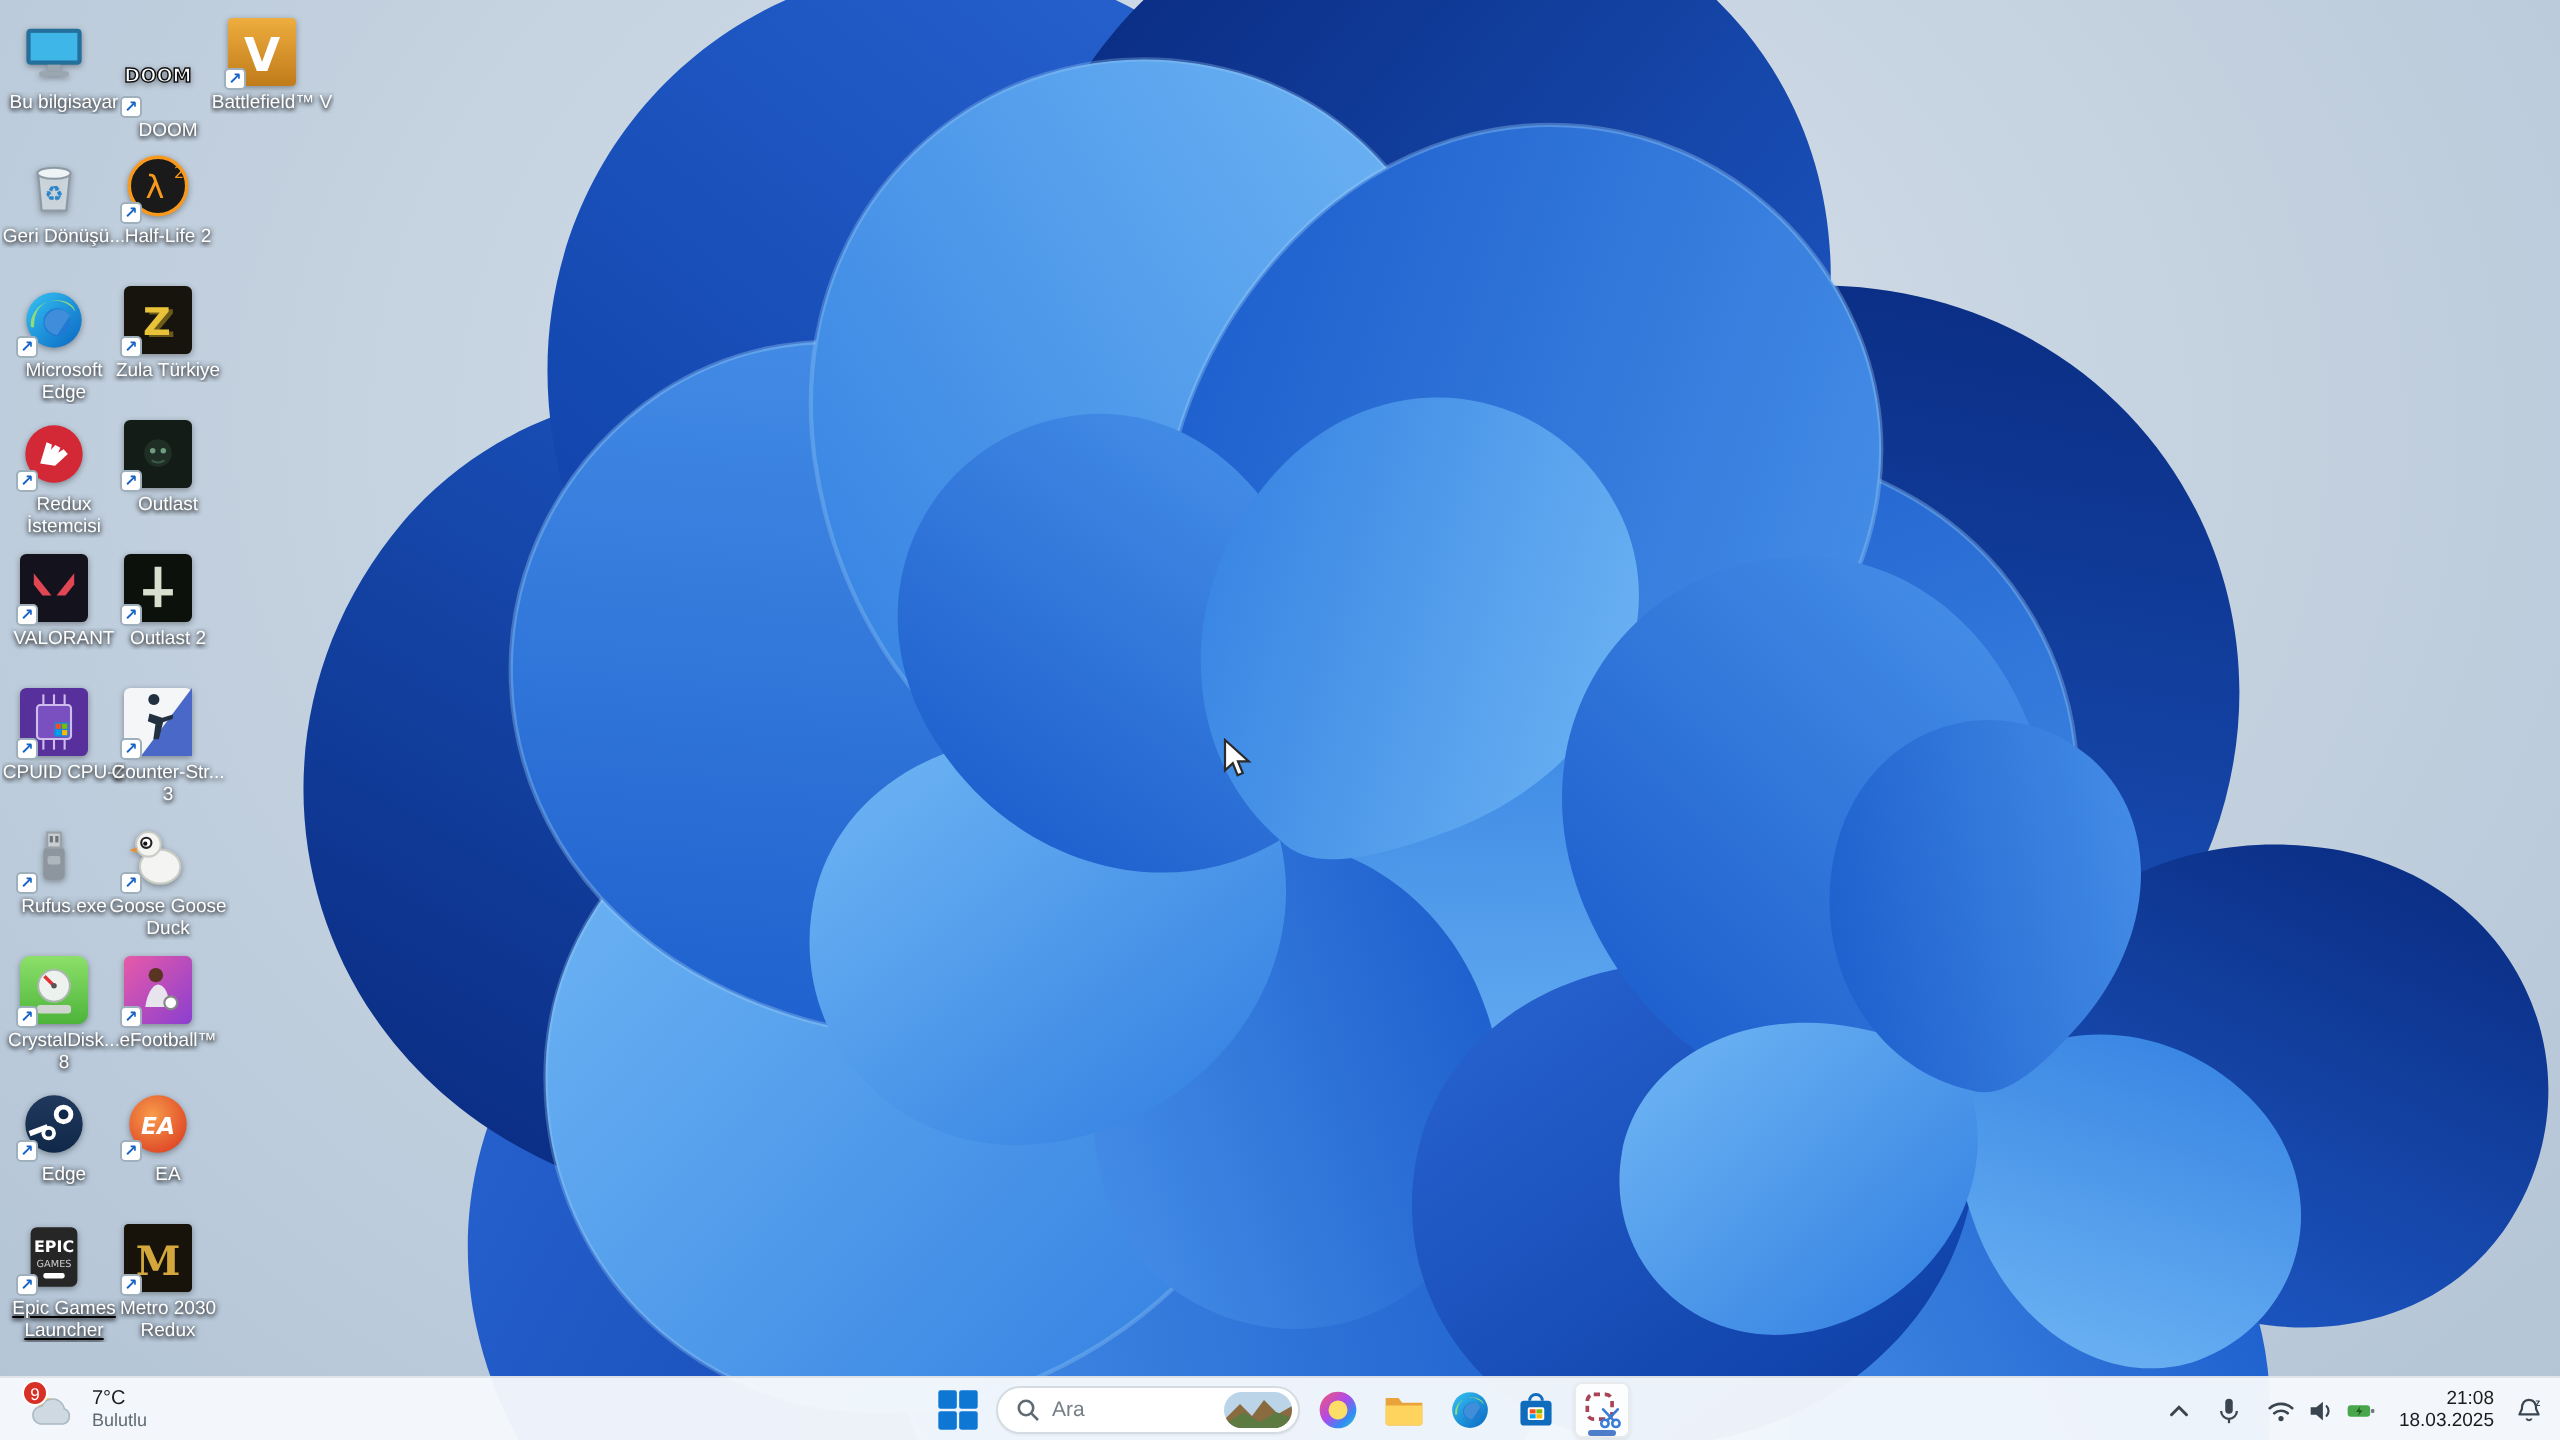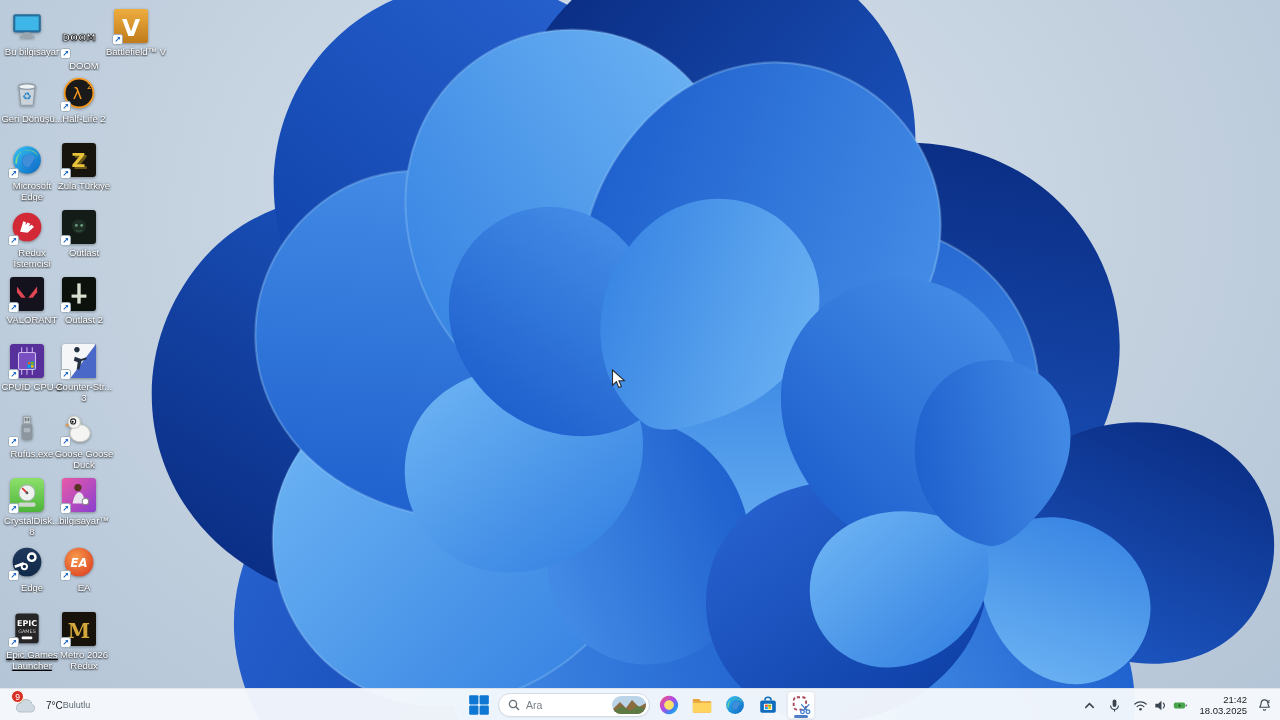--- a/index.html
+++ b/index.html
@@ -33,21 +33,21 @@
     background:rgba(246,249,252,.96); border-top:1px solid rgba(0,0,0,.07);
     display:flex; align-items:center; z-index:40; }
 
   
   #widget { position:absolute; left:4px; top:0; height:32px; padding:0 10px;
     display:flex; align-items:center; gap:6px; border-radius:4px; cursor:pointer; }
   .w-icon-wrap { position:relative; width:26px; height:22px; }
   .w-badge { position:absolute; left:-3px; top:-4px; min-width:13px; height:13px;
     background:#d93025; color:#fff; border-radius:7px; font-size:8.5px; line-height:13px;
     text-align:center; padding:0 2px; border:1px solid #fff; }
-  .w-text { display:flex; flex-direction:row; }
+  .w-text { display:flex; flex-direction:column; }
   .w-temp { font-size:10px; color:#1b1b1b; line-height:11px; }
   .w-cond { font-size:9px; color:#5f6a73; line-height:11px; }
 
   
   #tb-center { margin:0 auto; display:flex; align-items:center; gap:5px; height:32px; }
   .tb-btn { position:relative; width:28px; height:28px; border-radius:4px;
     display:flex; align-items:center; justify-content:center; cursor:pointer; }
   .tb-btn svg { width:22px; height:22px; }
   .tb-btn.active { background:rgba(255,255,255,.85); border:1px solid rgba(0,0,0,.08);
     box-shadow:0 1px 2px rgba(0,0,0,.08); }
@@ -362,21 +362,21 @@
                 <stop offset="1" stop-color="#8a3fd0"></stop>
               </linearGradient>
             </defs>
             <rect width="32" height="32" rx="3" fill="url(#efb)"></rect>
             <circle cx="15" cy="9" r="3.4" fill="#5a3423"></circle>
             <path d="M10 24 c1-7 4-11 6.5-10.5 c3 .6 4.5 4.5 5 10.5 Z" fill="#e8e4ee"></path>
             <circle cx="22" cy="22" r="3" fill="#fff" stroke="#888"></circle>
           </svg>
           <span class="arrow-badge">↗</span>
         </div>
-        <span class="dicon-label">bilgisayar™</span>
+        <span class="dicon-label">eFootball™</span>
       </div>
       <div class="dicon" style="left: 1px; top: 545px;">
         <div class="dicon-img">
           <svg viewBox="0 0 32 32">
             <defs>
               <linearGradient id="stg" x1="0" y1="0" x2="0" y2="1">
                 <stop offset="0" stop-color="#20385c"></stop>
                 <stop offset="1" stop-color="#10294a"></stop>
               </linearGradient>
             </defs>
@@ -420,21 +420,21 @@
         <span class="dicon-label">Epic Games Launcher</span>
       </div>
       <div class="dicon" style="left: 53px; top: 612px;">
         <div class="dicon-img">
           <svg viewBox="0 0 32 32">
             <rect width="32" height="32" rx="2" fill="#17130b"></rect>
             <text x="16" y="24" font-size="19" font-weight="bold" fill="#d4a73c" text-anchor="middle" font-family="DejaVu Serif">M</text>
           </svg>
           <span class="arrow-badge">↗</span>
         </div>
-        <span class="dicon-label">Metro 2026 Redux</span>
+        <span class="dicon-label">Metro 2030 Redux</span>
       </div>
     </div>
 
   <div id="cursor">
     <svg width="15" height="21" viewBox="0 0 15 21">
       <path d="M1.5 1 L1.5 16.2 L5.4 12.6 L7.8 18.6 L10.4 17.5 L8 11.7 L13.4 11.7 Z" fill="#fff" stroke="#2b2b2b" stroke-width="1.1"></path>
     </svg>
   </div>
 
   <div id="taskbar">
@@ -583,21 +583,21 @@
         </span>
         <span style="display:flex">
           <svg viewBox="0 0 18 16" width="16" height="15">
             <rect x="1" y="4.5" width="13.5" height="7" rx="2" fill="#49a64c"></rect>
             <rect x="15" y="6.8" width="2" height="2.4" rx=".8" fill="#6b7880"></rect>
             <path d="M8.6 5.2 L6 8.6 h2 l-1 2.6 3-3.6 h-2 Z" fill="#1d5a20"></path>
           </svg>
         </span>
       </div>
       <div id="clock">
-        <div>21:42</div>
+        <div>21:08</div>
         <div>18.03.2025</div>
       </div>
       <div class="tray-btn">
         <span style="display:flex">
           <svg viewBox="0 0 16 16" width="14" height="14">
             <path d="M8 2 c2.6 0 3.8 2 3.8 5 l1.3 2.8 H2.9 L4.2 7 C4.2 4 5.4 2 8 2 Z" fill="none" stroke="#3a4550" stroke-width="1.2" stroke-linejoin="round"></path>
             <path d="M6.6 12 a1.5 1.5 0 0 0 2.8 0" fill="none" stroke="#3a4550" stroke-width="1.1"></path>
             <text x="11.3" y="5.4" font-size="5.5" fill="#3a4550" font-weight="bold">z</text>
           </svg>
         </span>

